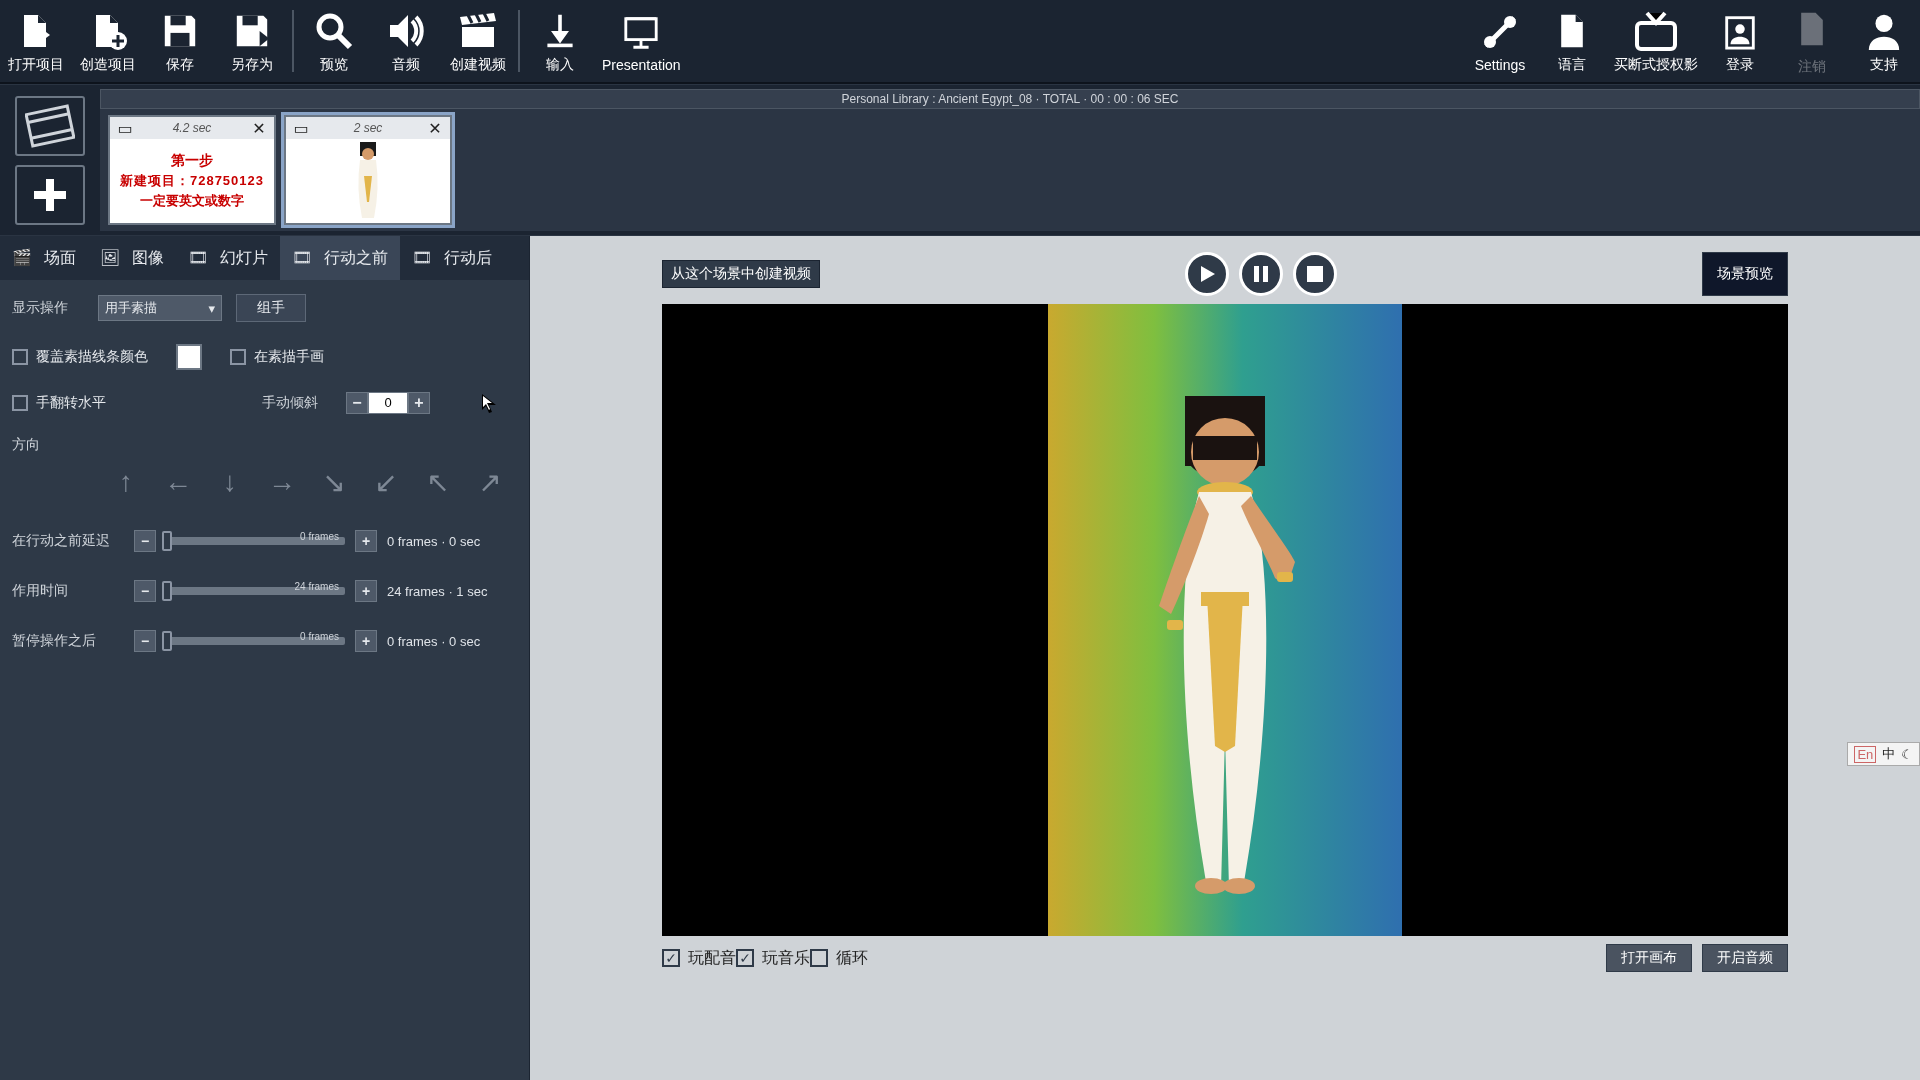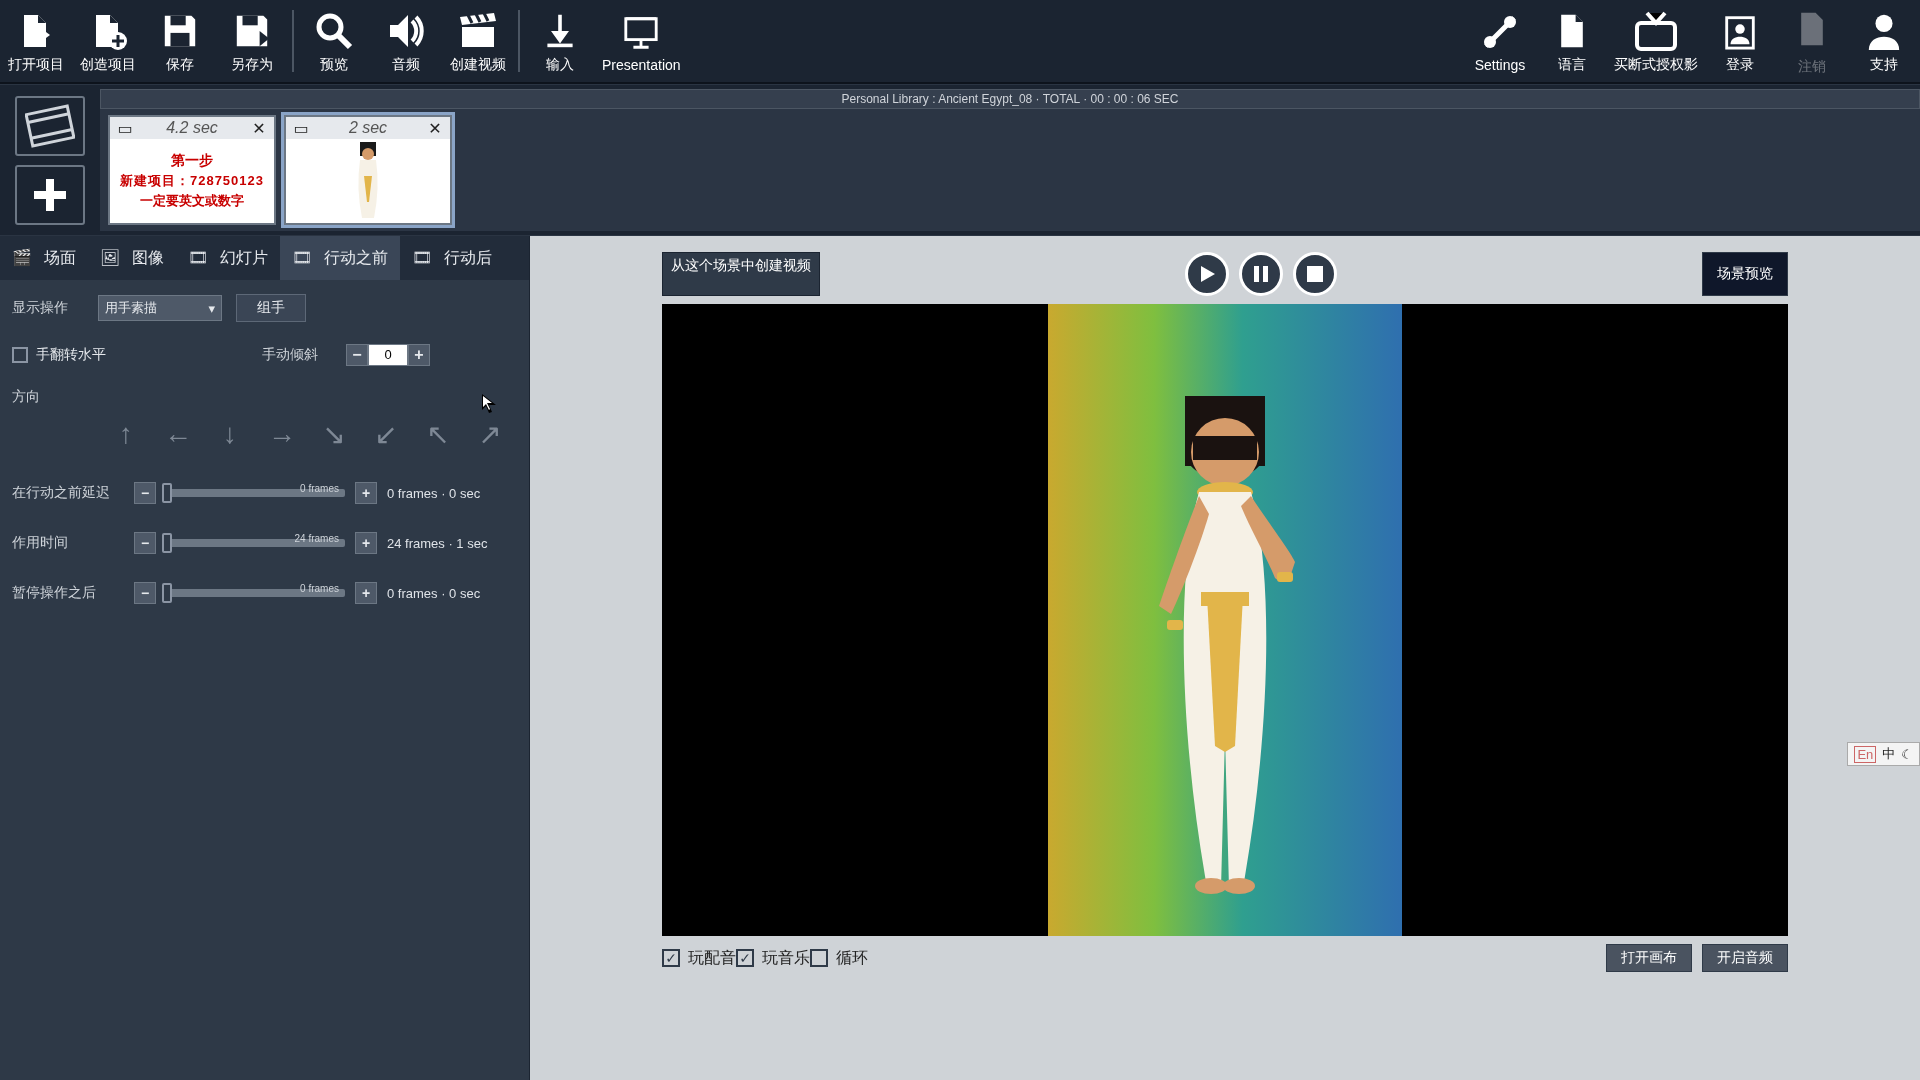--- a/index.html
+++ b/index.html
@@ -18,21 +18,21 @@
   .strip-wrap { display: flex; align-items: stretch; border-top: 1px solid #2a3442; border-bottom: 1px solid #2a3442; height: 152px; padding: 4px 0; }
   .strip-side { width: 100px; display: flex; flex-direction: column; align-items: center; justify-content: space-around; padding: 4px; gap: 4px; }
   .strip-side .side-btn { width: 70px; height: 60px; border: 2px solid #6c7784; border-radius: 3px; display: flex; align-items: center; justify-content: center; cursor: pointer; }
   .strip-main { flex: 1; display: flex; flex-direction: column; }
   .strip-titlebar { height: 20px; background: #353f4e; border: 1px solid #4c5663; display: flex; align-items: center; justify-content: center; font-size: 12px; color: #d0d4da; }
   .frames-row { flex: 1; display: flex; align-items: center; gap: 8px; padding: 6px 8px; background: #2b3544; }
   .frame { width: 168px; height: 110px; background: #fff; border: 2px solid #6c7784; display: flex; flex-direction: column; }
   .frame.active { outline: 3px solid #8aa4c7; }
   .frame-hdr { height: 22px; background: #e6e9ed; display: flex; align-items: center; justify-content: space-between; padding: 0 4px; }
   .fh-left, .fh-right { width: 22px; height: 18px; display: flex; align-items: center; justify-content: center; color: #222; font-size: 16px; cursor: pointer; }
-  .fh-dur { font-size: 16px; color: #555; font-style: italic; }
+  .fh-dur { font-size: 12px; color: #555; font-style: italic; }
   .frame-body { flex: 1; display: flex; flex-direction: column; align-items: center; justify-content: center; gap: 2px; }
   .f1-l1 { color: #c80000; font-weight: 700; font-size: 14px; }
   .f1-l2 { color: #c80000; font-weight: 700; font-size: 13px; letter-spacing: 1px; }
   .f1-l3 { color: #c80000; font-weight: 700; font-size: 13px; }
 
   
   .workspace { display: flex; height: calc(1080px - 84px - 152px); }
   .side-panel { width: 530px; background: #2e3947; border-right: 1px solid #1b2431; display: flex; flex-direction: column; }
   .tabs { display: flex; align-items: stretch; height: 44px; background: #222c3a; }
   .tab { display: flex; align-items: center; gap: 6px; padding: 0 12px; font-size: 16px; cursor: pointer; color: #e6e9ed; }
@@ -56,21 +56,21 @@
   .slider-row { display: flex; align-items: center; gap: 10px; margin: 28px 0; }
   .slider-lbl { width: 112px; font-size: 14px; color: #cfd4da; }
   .pm { width: 22px; height: 22px; background: #4e5968; border: 1px solid #6c7784; display: flex; align-items: center; justify-content: center; font-weight: 700; cursor: pointer; }
   .track { flex: 1; height: 8px; background: #6c7784; position: relative; border-radius: 2px; }
   .thumb { position: absolute; top: -6px; width: 10px; height: 20px; background: #2e3947; border: 2px solid #8b95a4; border-radius: 2px; }
   .track-lbl { position: absolute; right: 6px; top: -6px; font-size: 10px; color: #cfd4da; }
   .slider-val { width: 130px; font-size: 13px; color: #dfe3e8; }
 
   
   .preview-area { flex: 1; background: #cfd3d7; display: flex; flex-direction: column; align-items: center; padding: 16px 30px 0; }
-  .pv-top { width: 1126px; display: flex; justify-content: space-between; margin-bottom: 8px; }
+  .pv-top { width: 1126px; display: flex; align-items: center; justify-content: space-between; margin-bottom: 8px; }
   .pv-create { background: #2f3a48; color: #fff; padding: 4px 8px; border: 1px solid #1b2431; font-size: 14px; }
   .pv-controls { display: flex; gap: 10px; }
   .ctl { width: 44px; height: 44px; border-radius: 50%; background: #2f3a48; border: 3px solid #fff; display: flex; align-items: center; justify-content: center; color: #fff; cursor: pointer; }
   .pv-scene { background: #0f172a; color: #fff; padding: 12px 14px; border: 1px solid #2f3a48; font-size: 14px; cursor: pointer; }
   .stage { width: 1126px; height: 632px; background: #000; display: flex; justify-content: center; }
   .stage-inner { width: 354px; height: 100%; background: linear-gradient(90deg, #c9a92f 0%, #7fbf3f 30%, #2f9f8f 55%, #2f6faf 100%); display:flex; align-items:flex-end; justify-content:center; padding-bottom:40px; }
   .pv-bot { width: 1126px; display: flex; align-items: center; justify-content: space-between; margin-top: 8px; }
   .pv-bot-left { display: flex; align-items: center; }
   .cb { width: 18px; height: 18px; border: 2px solid #2f3a48; display: inline-flex; align-items: center; justify-content: center; color: #2f3a48; font-size: 14px; }
   .cb.checked::after { content: "✓"; }
@@ -318,20 +318,31 @@
 
       <div class="row">
         <span class="lbl-s">显示操作</span>
         <div class="select">
           <span>用手素描</span>
           <span>▾</span>
         </div>
         <div class="btn-sm">组手</div>
       </div>
 
+      <div class="check-row">
+        <label class="chk">
+            <span class="chk-box"></span>
+            <span>覆盖素描线条颜色</span>
+          </label>
+        <div class="swatch"></div>
+        <label class="chk">
+            <span class="chk-box"></span>
+            <span>在素描手画</span>
+          </label>
+      </div>
 
       <div class="check-row">
         <label class="chk">
             <span class="chk-box"></span>
             <span>手翻转水平</span>
           </label>
         <span style="width:100px"></span>
         <span class="lbl-s" style="width:auto">手动倾斜</span>
         <div class="spin">
           <div class="spin-btn">−</div>

